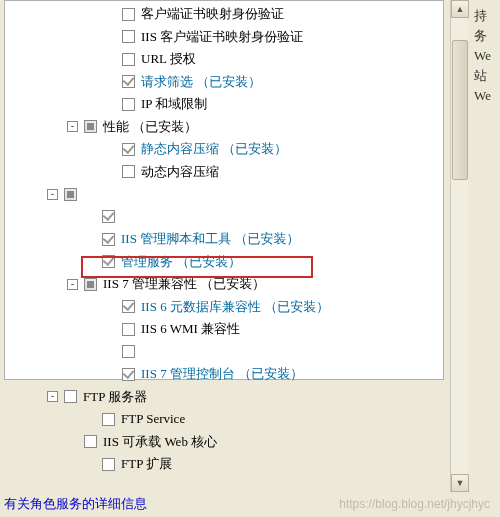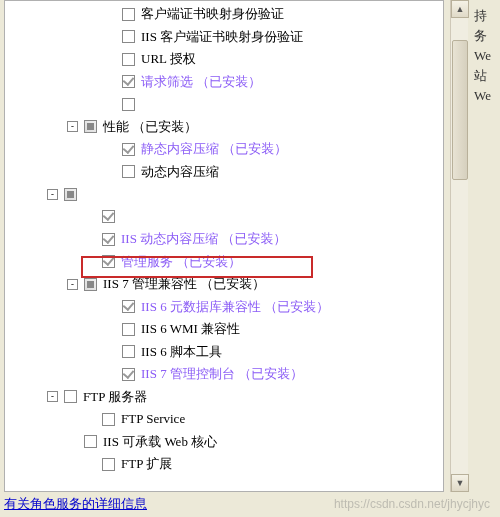--- a/index.html
+++ b/index.html
@@ -11,21 +11,21 @@
     width: 500px;
     height: 517px;
     overflow: hidden;
     position: relative;
   }
   .panel {
     position: absolute;
     left: 4px;
     top: 0;
     width: 440px;
-    height: 492px;
+    height: 380px;
     background: #fff;
     border: 1px solid #b0b0b0;
   }
   .tree {
     padding: 2px 0 0 0;
   }
   .row {
     display: flex;
     align-items: center;
     height: 22.5px;
@@ -83,21 +83,21 @@
   .chk.mixed::after {
     content: "";
     position: absolute;
     left: 2px;
     top: 2px;
     right: 2px;
     bottom: 2px;
     background: #888;
   }
   .lbl { color: #000; }
-  .lbl.disabled { color: #8b5cf6; }
+  .lbl.disabled { color: #0369a1; }
   .hl {
     border: 2px solid #c92a2a;
     position: absolute;
     pointer-events: none;
   }
   .scroll-track {
     position: absolute;
     right: 32px;
     top: 0;
     width: 18px;
@@ -135,21 +135,20 @@
     width: 24px;
     font-size: 13px;
     color: #333;
     line-height: 20px;
   }
   .footer-link {
     position: absolute;
     left: 4px;
     bottom: 4px;
     color: #0000cc;
-    text-decoration: underline;
     font-size: 13px;
     cursor: pointer;
     text-align: right;
   }
   .watermark {
     position: absolute;
     right: 10px;
     bottom: 6px;
     color: rgba(120,120,120,.4);
     font-family: Arial, sans-serif;
@@ -183,20 +182,21 @@
       <div class="row">
         <span class="indent" style="width: 100px;"></span>
         <span class="expander-placeholder"></span>
         <span class="chk checked disabled"></span>
         <span class="lbl disabled">请求筛选   （已安装）</span>
       </div>
       <div class="row">
         <span class="indent" style="width: 100px;"></span>
         <span class="expander-placeholder"></span>
         <span class="chk"></span>
+        <span class="lbl">IP 和域限制</span>
       </div>
       <div class="row">
         <span class="indent" style="width: 62px;"></span>
         <span class="expander">-</span>
         <span class="chk mixed"></span>
         <span class="lbl">性能   （已安装）</span>
       </div>
       <div class="row">
         <span class="indent" style="width: 100px;"></span>
         <span class="expander-placeholder"></span>
@@ -216,21 +216,21 @@
       </div>
       <div class="row">
         <span class="indent" style="width: 80px;"></span>
         <span class="expander-placeholder"></span>
         <span class="chk checked disabled"></span>
       </div>
       <div class="row">
         <span class="indent" style="width: 80px;"></span>
         <span class="expander-placeholder"></span>
         <span class="chk checked disabled"></span>
-        <span class="lbl disabled">IIS 动态内容压缩   （已安装）</span>
+        <span class="lbl disabled">IIS 管理脚本和工具   （已安装）</span>
       </div>
       <div class="row">
         <span class="indent" style="width: 80px;"></span>
         <span class="expander-placeholder"></span>
         <span class="chk checked disabled"></span>
         <span class="lbl disabled">管理服务   （已安装）</span>
       </div>
       <div class="row">
         <span class="indent" style="width: 62px;"></span>
         <span class="expander">-</span>
@@ -246,21 +246,20 @@
       <div class="row">
         <span class="indent" style="width: 100px;"></span>
         <span class="expander-placeholder"></span>
         <span class="chk"></span>
         <span class="lbl">IIS 6 WMI 兼容性</span>
       </div>
       <div class="row">
         <span class="indent" style="width: 100px;"></span>
         <span class="expander-placeholder"></span>
         <span class="chk"></span>
-        <span class="lbl">IIS 6 脚本工具</span>
       </div>
       <div class="row">
         <span class="indent" style="width: 100px;"></span>
         <span class="expander-placeholder"></span>
         <span class="chk checked disabled"></span>
         <span class="lbl disabled">IIS 7 管理控制台   （已安装）</span>
       </div>
       <div class="row">
         <span class="indent" style="width: 42px;"></span>
         <span class="expander">-</span>
@@ -298,13 +297,13 @@
 <div class="side-text" id="side">
     <div>持</div>
     <div>务</div>
     <div>We</div>
     <div>站</div>
     <div>We</div>
   </div>
 
 <a class="footer-link">有关角色服务的详细信息</a>
 
-<div class="watermark">https://csdn.csdn.net/jhycjhyc</div>
+<div class="watermark">https://blog.blog.net/jhycjhyc</div>
 
 </body></html>

